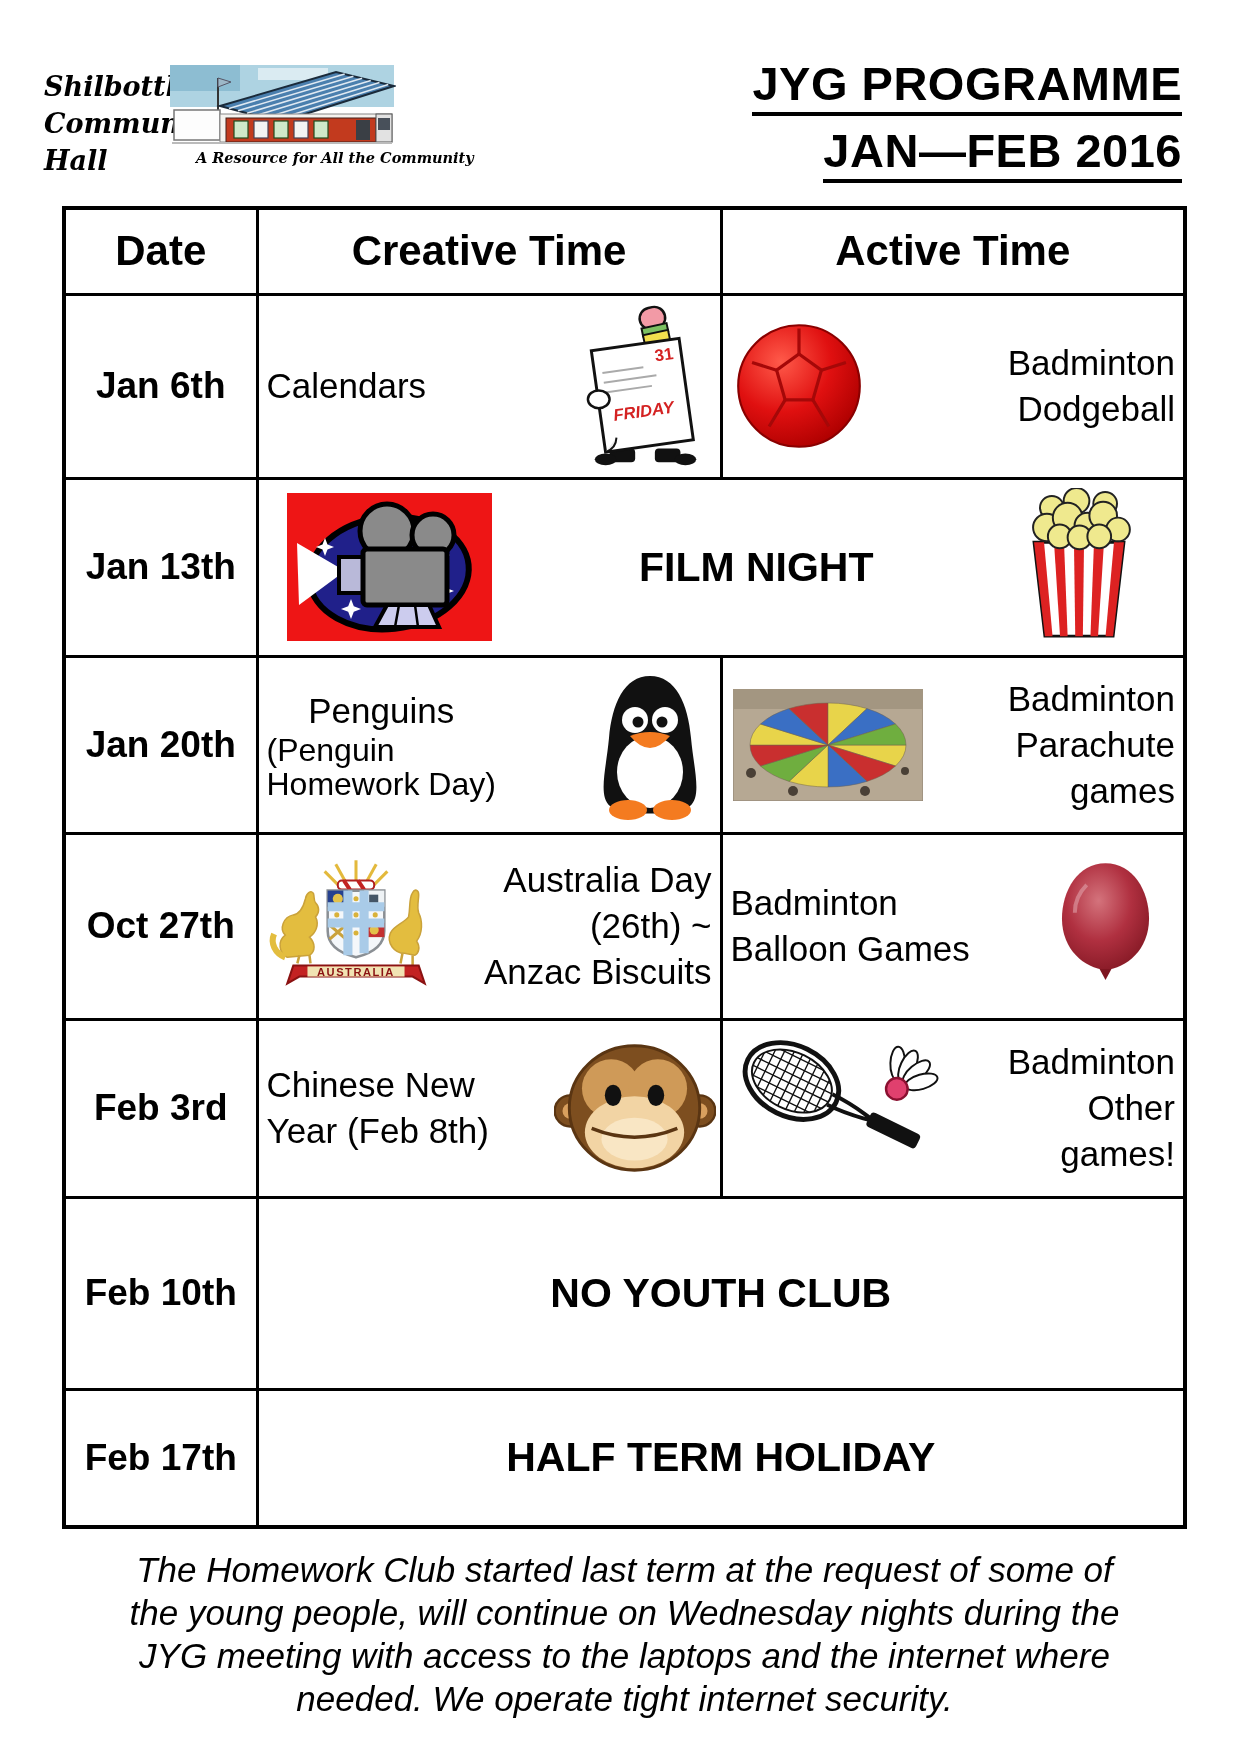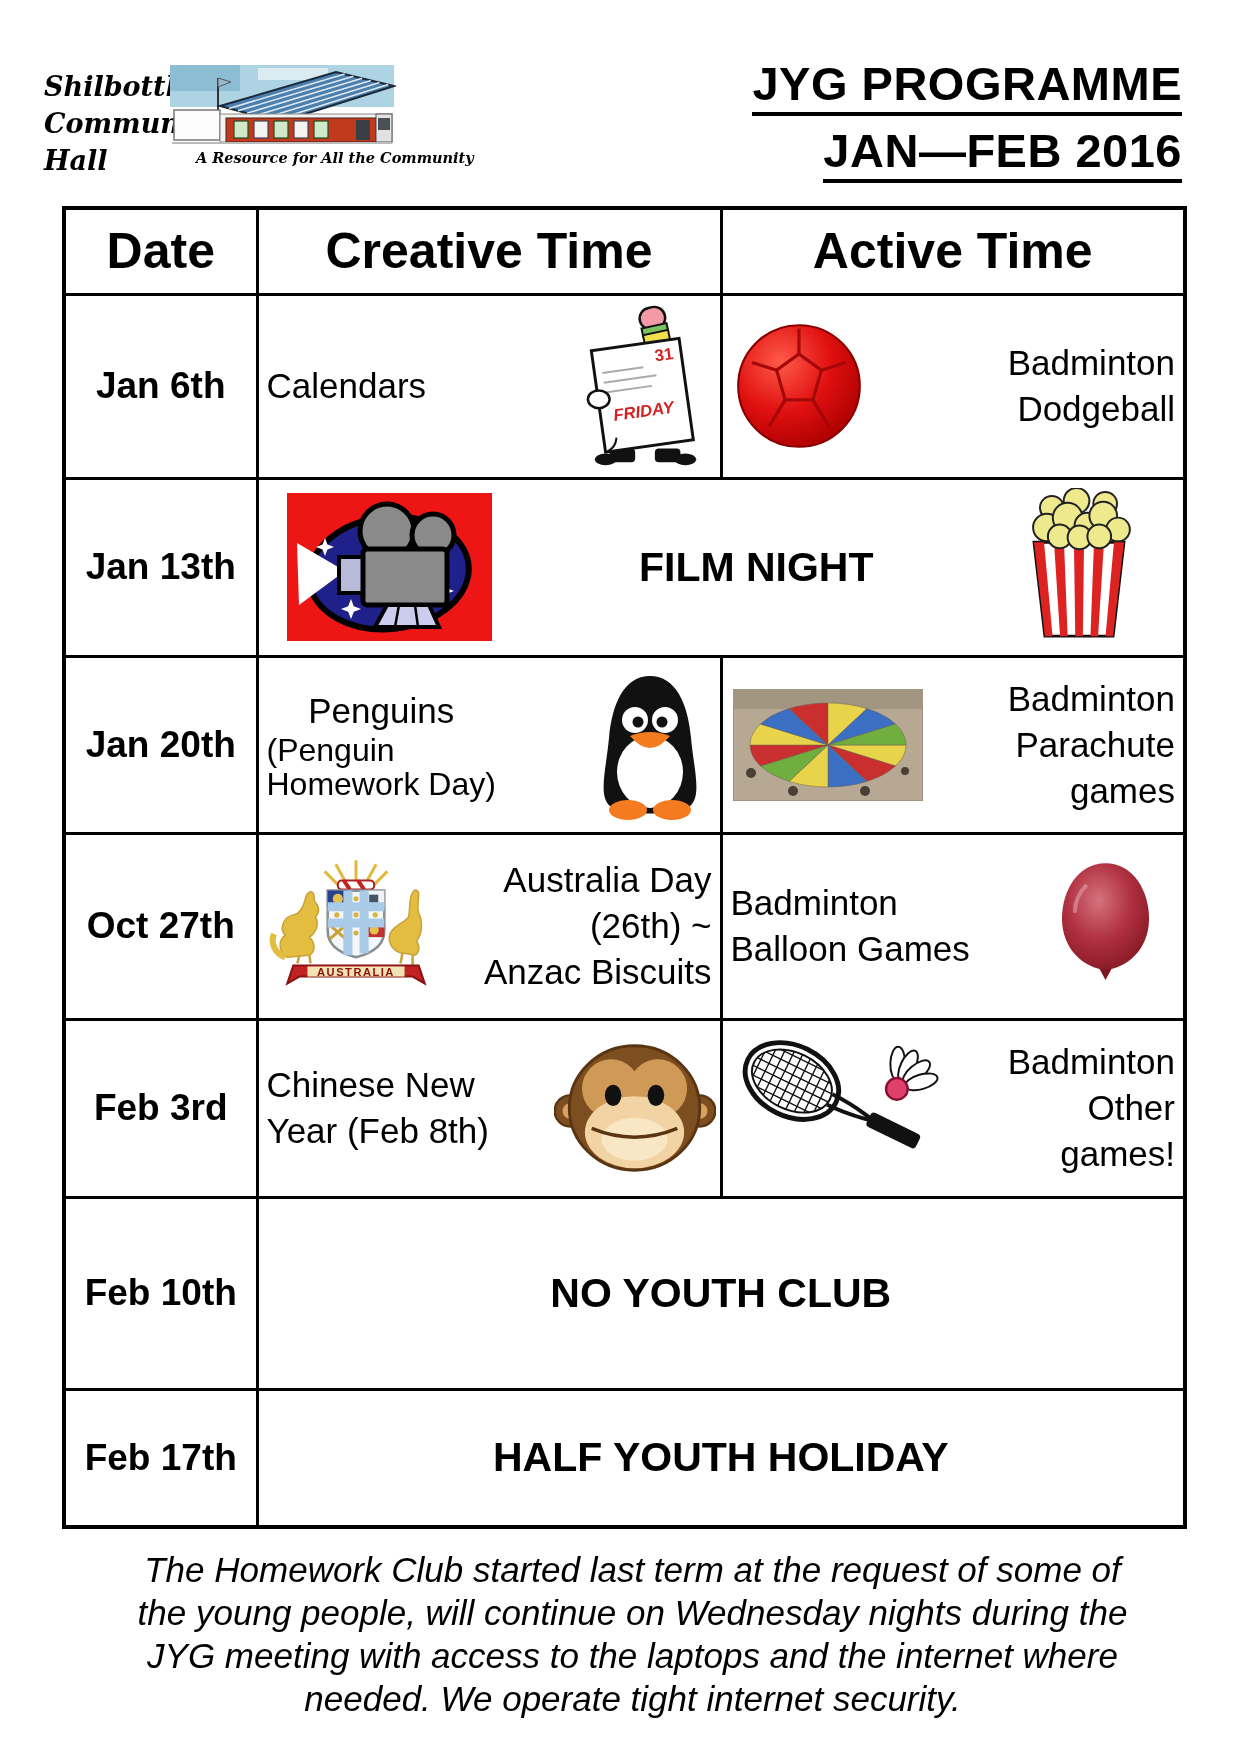--- a/index.html
+++ b/index.html
@@ -17,33 +17,33 @@
   .doc-title{position:absolute;right:58px;top:56px;text-align:right;}
   .title-line{display:inline-block;font-weight:bold;font-size:47px;
        border-bottom:4px solid #000;padding-bottom:1px;margin-bottom:7px;
        letter-spacing:.5px;}
 
   
   table.prog{position:absolute;left:62px;top:206px;width:1121px;
        border-collapse:collapse;table-layout:fixed;}
   table.prog td,table.prog th{border:3px solid #000;padding:0;vertical-align:middle;overflow:hidden;}
   table.prog{border:4px solid #000;}
-  th.hdr{font-size:50px;font-weight:bold;text-align:center;}
+  th.hdr{font-size:42px;font-weight:bold;text-align:center;}
   td.date{font-size:37px;font-weight:bold;text-align:center;}
   .cellflex{display:flex;align-items:center;height:100%;}
   .txt{font-size:35px;line-height:46px;}
   .txt.small{font-size:32px;line-height:34px;}
   .right{text-align:right;margin-left:auto;}
   .left{text-align:left;}
   .center-big{font-size:41px;font-weight:bold;text-align:center;width:100%;}
   .padL{padding-left:8px;}
   .padR{padding-right:8px;}
 
   
-  .footnote{position:absolute;left:72px;top:1548px;width:1121px;text-align:center;
+  .footnote{position:absolute;left:64px;top:1548px;width:1121px;text-align:center;
        font-style:italic;font-size:35px;line-height:43px;}
 
   svg{display:block;flex:none;}
 </style>
 </head>
 <body>
 
 <div class="logo-text">
   <div>Shilbottle</div>
   <div>Community</div>
@@ -377,21 +377,21 @@
   <tr style="height:192px;">
     <td class="date">Feb 10th</td>
     <td colspan="2">
       <div class="center-big">NO YOUTH CLUB</div>
     </td>
   </tr>
 
   <tr style="height:138px;">
     <td class="date">Feb 17th</td>
     <td colspan="2">
-      <div class="center-big">HALF YOUTH HOLIDAY</div>
+      <div class="center-big">HALF TERM HOLIDAY</div>
     </td>
   </tr>
 </tbody>
   </table>
 
 <div class="footnote">
   <div>The Homework Club started last term at the request of some of</div>
   <div>the young people, will continue on Wednesday nights during the</div>
   <div>JYG meeting with access to the laptops and the internet where</div>
   <div>needed. We operate tight internet security.</div>

